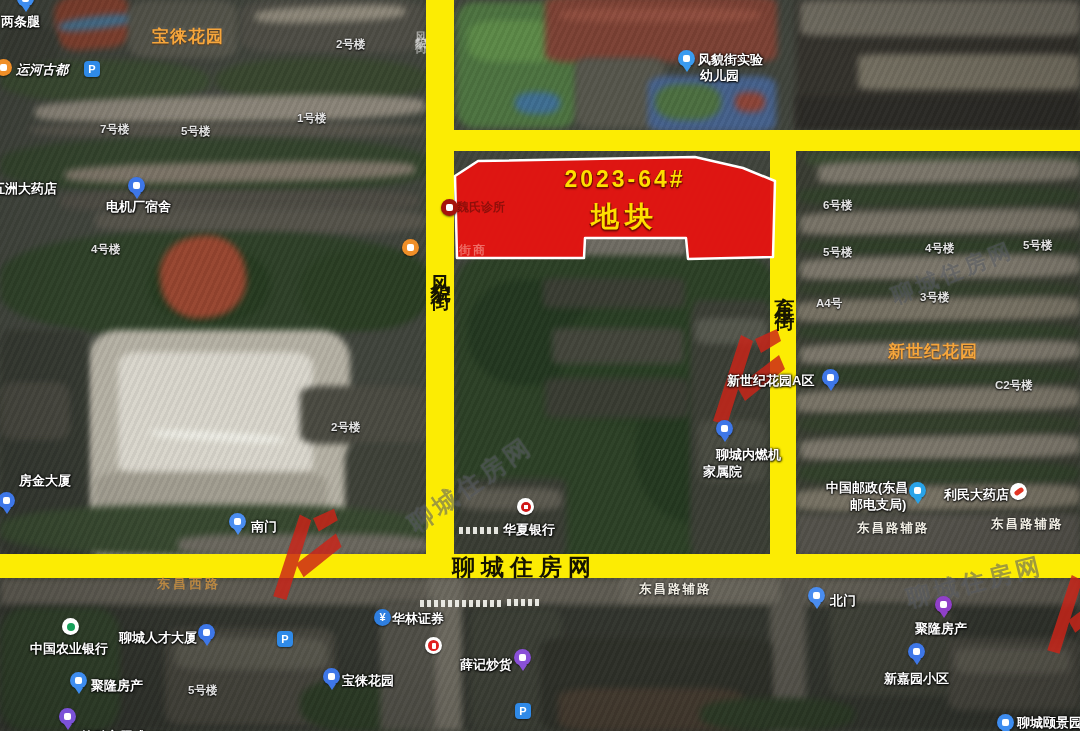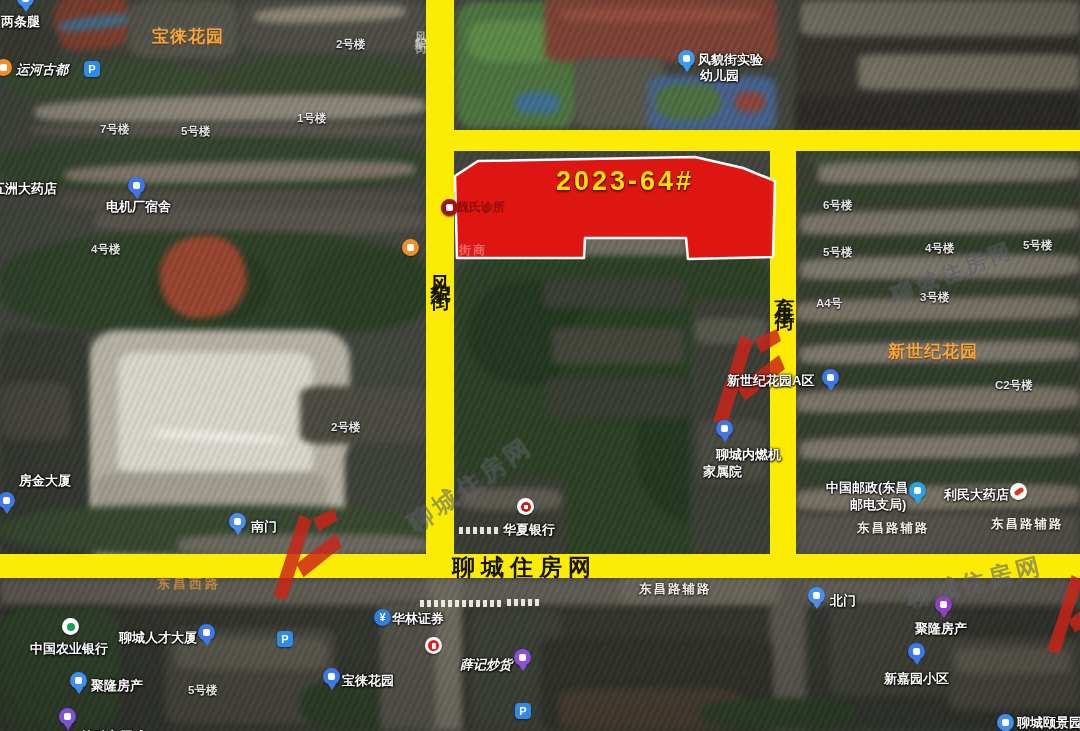--- a/index.html
+++ b/index.html
@@ -13,21 +13,21 @@
   #vignette{position:absolute;inset:0;z-index:2;pointer-events:none;
     background:radial-gradient(ellipse at 50% 45%, rgba(0,0,0,0) 60%, rgba(0,0,0,.18) 100%);}
   
   .xwalk{position:absolute;z-index:3;opacity:.92;
     background:repeating-linear-gradient(90deg,#f4f4ee 0 4px,transparent 4px 7px);}
   
   .road{position:absolute;background:#fcec03;z-index:4;}
   
   #parcel-svg{position:absolute;left:0;top:0;z-index:5;}
   #parcel-label{position:absolute;left:480px;top:166px;width:290px;text-align:center;z-index:6;}
-  #parcel-label .l1{font-size:27px;font-weight:800;color:#ffdf00;letter-spacing:3px;
+  #parcel-label .l1{font-size:23px;font-weight:800;color:#ffdf00;letter-spacing:3px;
      text-shadow:1px 1px 0 #7a0d00,-1px 1px 0 #7a0d00,0 2px 2px rgba(60,0,0,.6);}
   #parcel-label .l2{margin-top:5px;font-size:28px;font-weight:800;color:#ffdf00;letter-spacing:6px;
      text-shadow:1px 1px 0 #7a0d00,-1px 1px 0 #7a0d00,0 2px 2px rgba(60,0,0,.6);}
   
   .wm{position:absolute;z-index:7;pointer-events:none;}
   .wm-text{position:absolute;z-index:7;font-weight:800;color:rgba(72,76,84,.52);
      letter-spacing:4px;white-space:nowrap;pointer-events:none;
      text-shadow:0 0 2px rgba(255,255,255,.15);}
   
   .roadlbl{position:absolute;z-index:8;color:#161400;font-weight:800;white-space:nowrap;}
@@ -169,20 +169,21 @@
   <div class="road" style="left:770px;top:131px;width:26px;height:447px;"></div>
   <div class="road" style="left:0;top:554px;width:1080px;height:24px;"></div>
 
   <div class="ghostlbl" style="left:412px;top:22px;">风貌街</div>
 
   <svg id="parcel-svg" width="1080" height="731">
     <polygon points="478,161 695,157 743,168 775,181 773,257 688,259 686,238 585,238 584,258 457,258 455,176" fill="#e51411" fill-opacity="0.96" stroke="#ffffff" stroke-width="2.5" stroke-linejoin="round"></polygon>
   </svg>
   <div id="parcel-label">
     <div class="l1">2023-64#</div>
+    <div class="l2">地块</div>
   </div>
 
   <div class="wm" style="left:263px;top:505px;">
     <svg width="85" height="95" viewBox="0 0 80 100">
         <g fill="#cc2418" opacity="0.82">
       <path d="M6 96 L34 10 L46 16 L20 100 Z"></path>
           <path d="M30 62 L72 30 L78 44 L38 76 Z"></path>
           <path d="M48 14 L70 4 L74 16 L54 28 Z"></path>
         </g>
       </svg>
@@ -254,21 +255,21 @@
       <div class="lbl poi" style="left: 830px; top: 592px;">北门</div>
       <div class="lbl poi" style="left: 915px; top: 620px;">聚隆房产</div>
       <div class="lbl poi" style="left: 884px; top: 670px;">新嘉园小区</div>
       <div class="lbl poi" style="left: 1017px; top: 714px;">聊城颐景园</div>
       <div class="lbl poi" style="left: 30px; top: 640px;">中国农业银行</div>
       <div class="lbl poi" style="left: 119px; top: 629px;">聊城人才大厦</div>
       <div class="lbl poi" style="left: 91px; top: 677px;">聚隆房产</div>
       <div class="lbl sm" style="left: 188px; top: 683px;">5号楼</div>
       <div class="lbl poi" style="left: 342px; top: 672px;">宝徕花园</div>
       <div class="lbl poi" style="left: 81px; top: 713px; margin-top: 15px;">炫酷主题式KTV</div>
-      <div class="lbl poi" style="left: 460px; top: 656px; font-style: italic;">薛记炒货</div>
+      <div class="lbl poi" style="left: 460px; top: 656px;">薛记炒货</div>
     </div>
   <div id="icons">
       <div class="icn pin" style="left: 17px; top: -10px;">
         <div class="head" style="width: 17px; height: 17px; background: rgb(62, 141, 240);">
           <div class="g-box"></div>
         </div>
         <div class="tail" style="top: 16px; border-top: 6px solid rgb(62, 141, 240);"></div>
       </div>
       <div class="icn dot" style="left: -5px; top: 59px;">
         <div class="head" style="width: 17px; height: 17px; background: rgb(240, 143, 40);">

